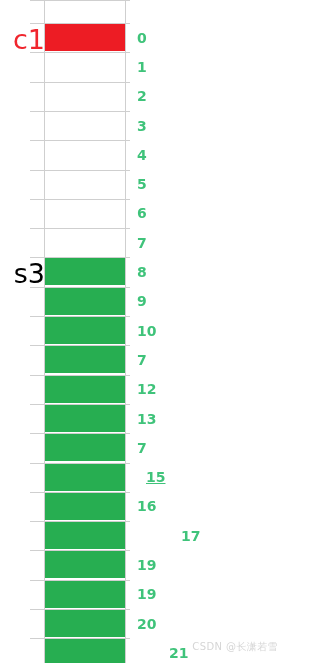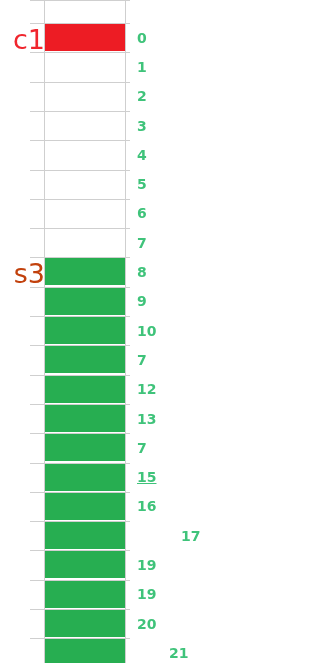--- a/index.html
+++ b/index.html
@@ -153,26 +153,27 @@
       <div class="tick-label" style="left: 137px; top: 177px;">5</div>
       <div class="tick-label" style="left: 137px; top: 206px;">6</div>
       <div class="tick-label" style="left: 137px; top: 236px;">7</div>
       <div class="tick-label" style="left: 137px; top: 265px;">8</div>
       <div class="tick-label" style="left: 137px; top: 294px;">9</div>
       <div class="tick-label" style="left: 137px; top: 324px;">10</div>
       <div class="tick-label" style="left: 137px; top: 353px;">7</div>
       <div class="tick-label" style="left: 137px; top: 382px;">12</div>
       <div class="tick-label" style="left: 137px; top: 412px;">13</div>
       <div class="tick-label" style="left: 137px; top: 441px;">7</div>
-      <div class="tick-label" style="left: 137px; top: 470px; text-decoration: underline;">15</div>
+      <div class="tick-label" style="left: 146px; top: 470px; text-decoration: underline;">15</div>
       <div class="tick-label" style="left: 137px; top: 499px;">16</div>
       <div class="tick-label" style="left: 137px; top: 529px; margin-left: 44px;">17</div>
       <div class="tick-label" style="left: 137px; top: 558px;">19</div>
       <div class="tick-label" style="left: 137px; top: 587px;">19</div>
       <div class="tick-label" style="left: 137px; top: 617px;">20</div>
       <div class="tick-label" style="left: 121px; top: 646px; margin-left: 48px;">21</div>
     </div>
 
   <div class="lane-label red" id="label-c1" style="top: 26px; color: rgb(240, 38, 46);">c1</div>
 
-  <div class="lane-label green" id="label-s3" style="top: 260px; color: #c2410c;">s3</div>
+  <div class="lane-label green" id="label-s3" style="top: 260px; color: #000000;">s3</div>
 
+  <div id="watermark">CSDN @长潇若雪</div>
 </div>
 
 </body></html>

